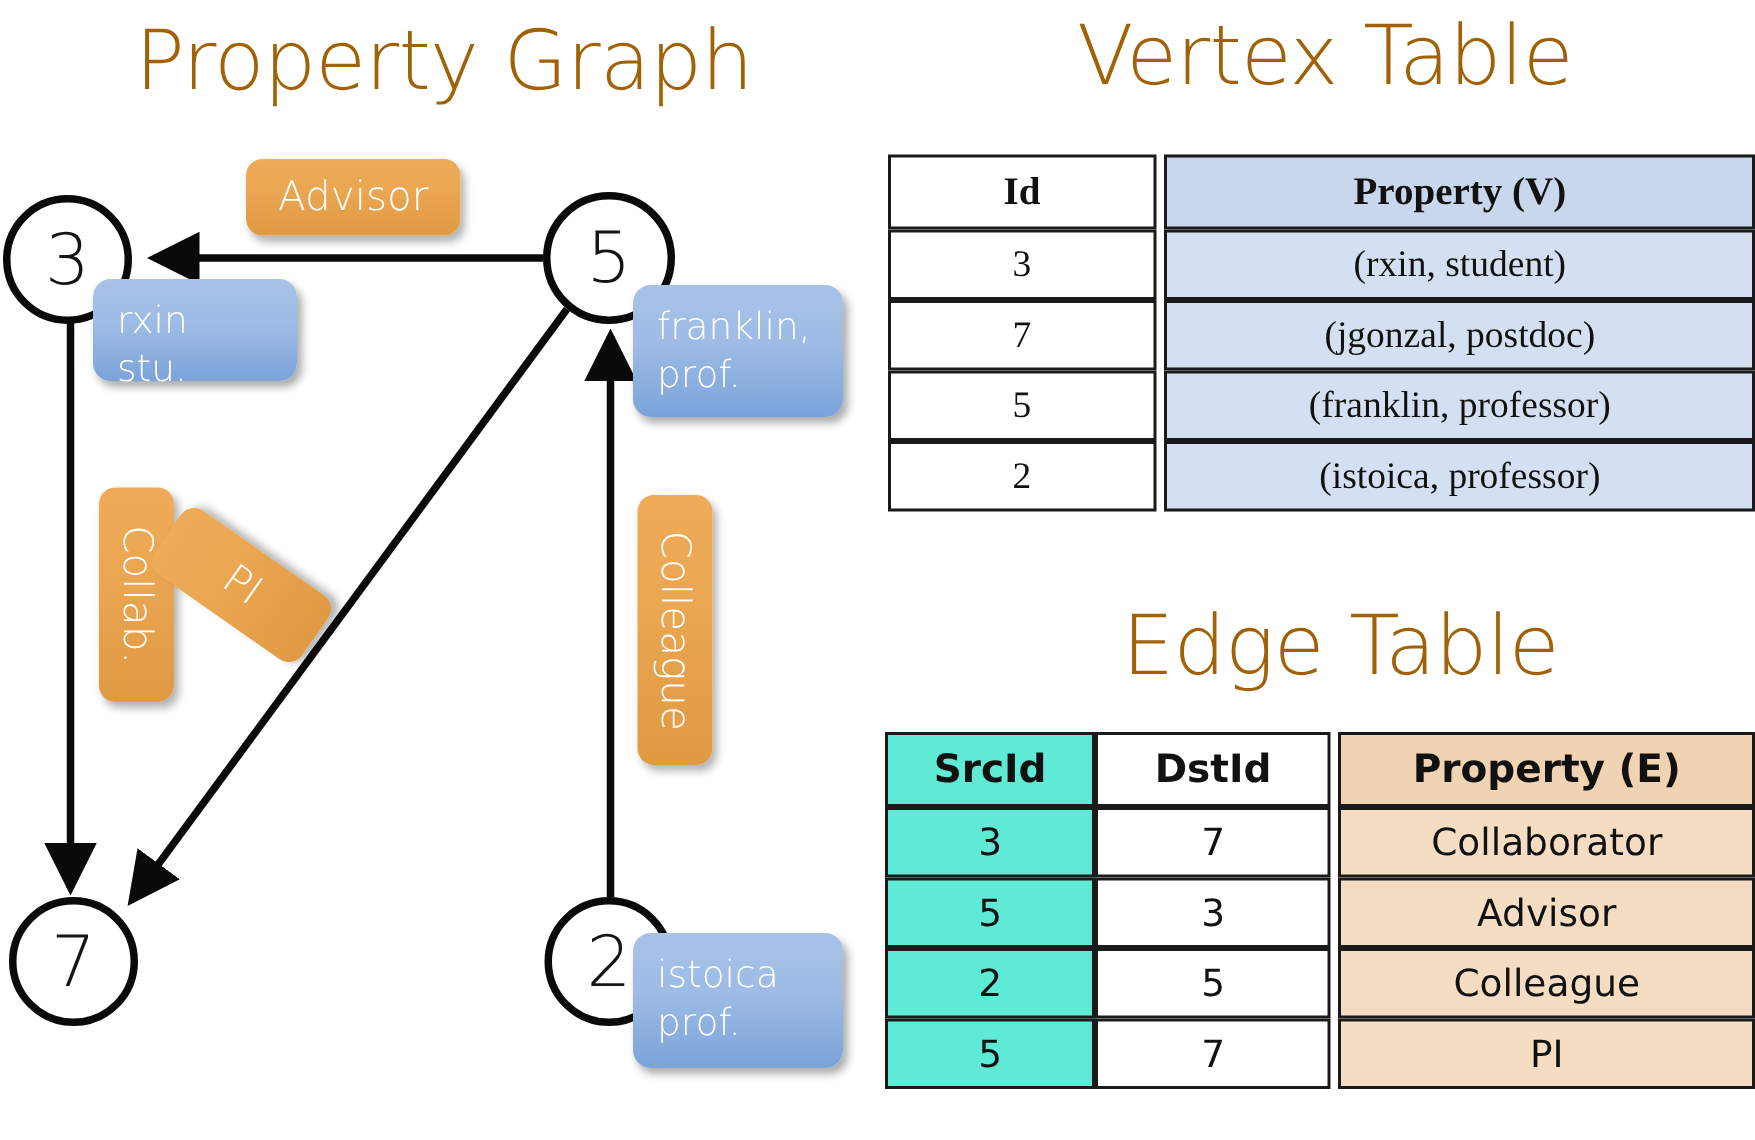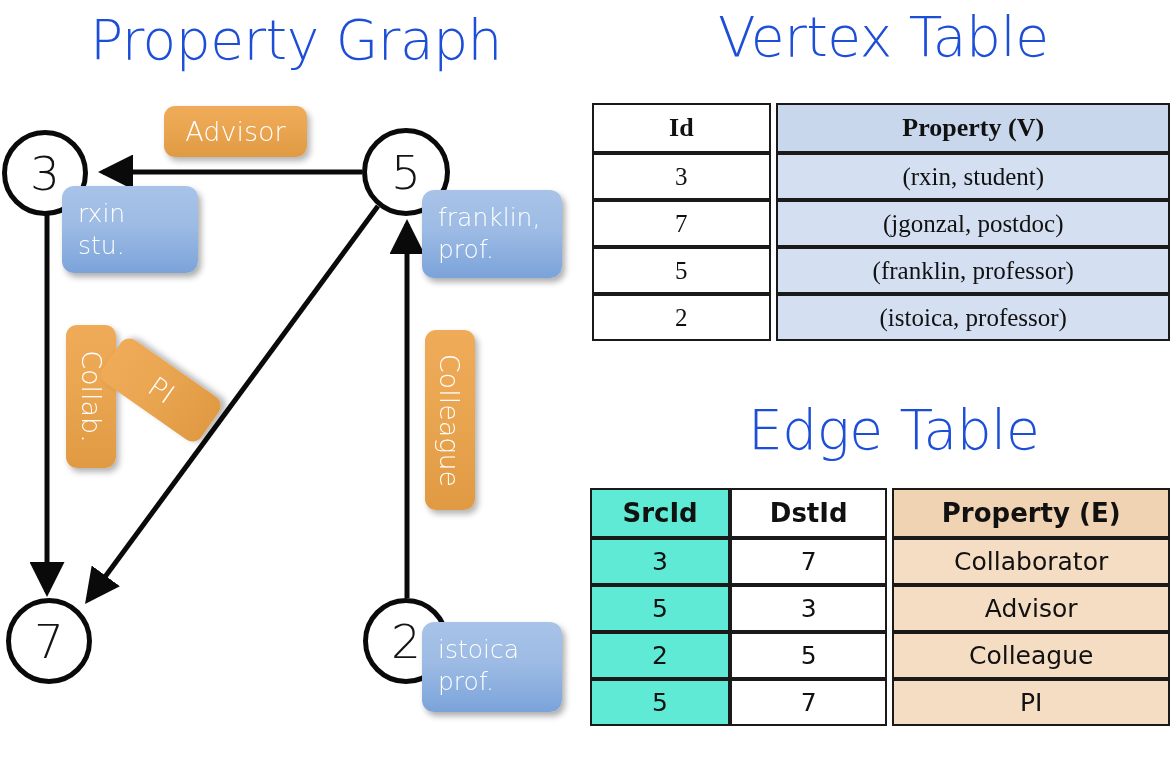--- a/index.html
+++ b/index.html
@@ -16,21 +16,21 @@
     color: #000;
   }
 
   
   .page-title {
     position: absolute;
     font-weight: 300;
     font-size: 55px;
     letter-spacing: -0.5px;
     white-space: nowrap;
-    color: #1d4ed8;
+    color: #a16207;
     font-family: "DejaVu Sans", sans-serif;
     font-stretch: condensed;
   }
   #title-property-graph { left: 90px;  top: 8px;  }
   #title-vertex-table   { left: 718px; top: 5px;  }
   #title-edge-table     { left: 748px; top: 398px;}
 
   
   #graph-canvas {
     position: absolute;
@@ -76,21 +76,21 @@
     box-shadow: 3px 4px 6px rgba(0,0,0,0.33);
     color: #ffffff;
     font-size: 25px;
     font-family: "DejaVu Sans", sans-serif;
     font-weight: 300;
     box-sizing: border-box;
     padding: 12px 0 0 16px;
     line-height: 1.28;
     z-index: 4;
   }
-  #prop-rxin     { left: 62px;  top: 186px; width: 136px; height: 87px; }
+  #prop-rxin     { left: 62px;  top: 186px; width: 136px; height: 68px; }
   #prop-franklin { left: 422px; top: 190px; width: 140px; height: 88px; }
   #prop-jgonzal  { left: 62px;  top: 655px; width: 140px; height: 90px; }
   #prop-istoica  { left: 422px; top: 622px; width: 140px; height: 90px; }
 
   
   .edge-label {
     position: absolute;
     border-radius: 11px;
     background: linear-gradient(to bottom, #efab58 0%, #eba652 40%, #e09a43 100%);
     box-shadow: 3px 4px 6px rgba(0,0,0,0.30);

